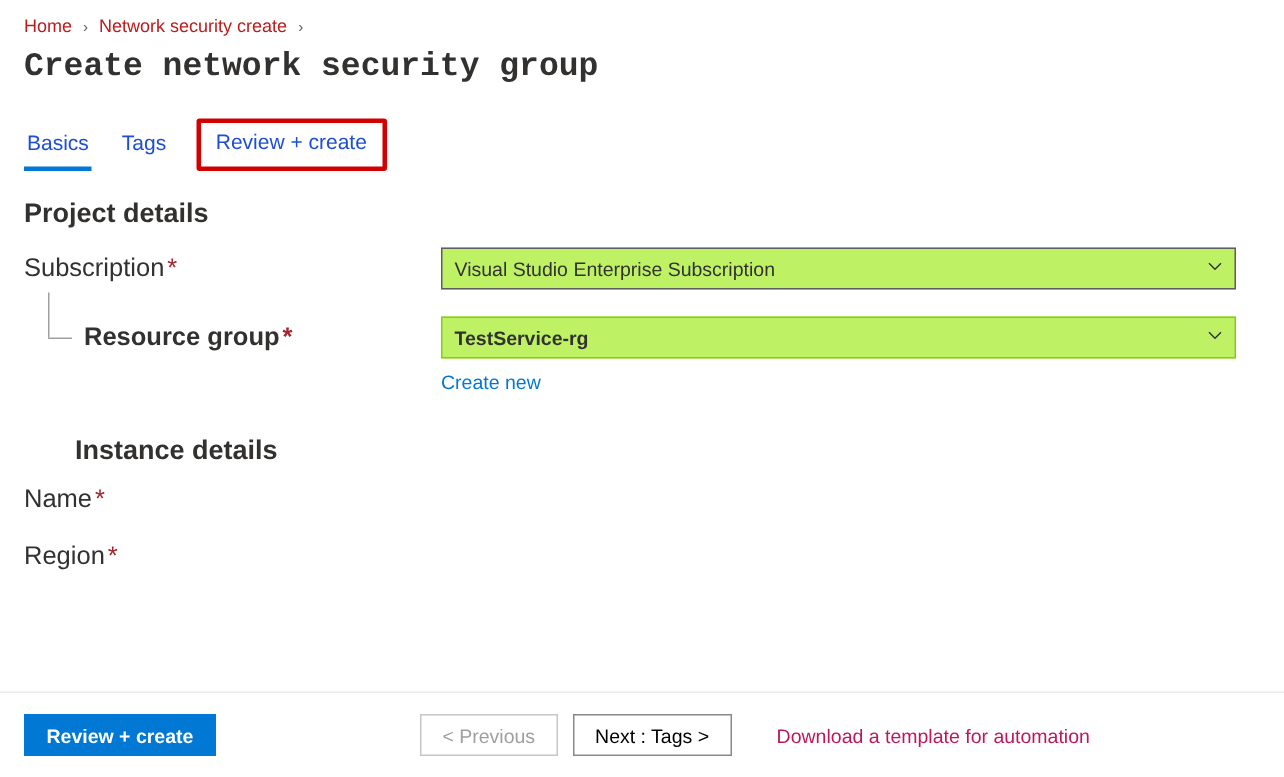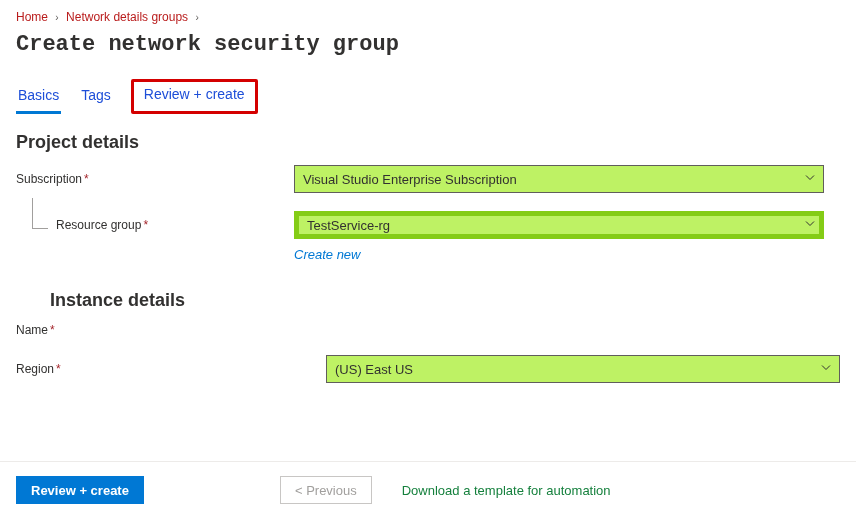--- a/index.html
+++ b/index.html
@@ -57,21 +57,21 @@
       font-size: 18px;
       padding: 14px 16px 8px;
     }
     .form-row {
       display: flex;
       align-items: center;
       padding: 4px 16px;
     }
     .form-label {
       width: 278px;
-      font-size: 12px;
+      font-size: 17px;
       color: #323130;
       display: flex;
       align-items: center;
     }
     .form-label.indented {
       padding-left: 40px;
       position: relative;
     }
     .form-label.indented::before {
       content: "";
@@ -102,21 +102,21 @@
       height: 28px;
       border: 1px solid #605e5c;
       padding: 0 30px 0 8px;
       font-size: 13px;
       background: #bef264;
       display: flex;
       align-items: center;
       cursor: pointer;
     }
     .select-box.focused {
-      border: 5px solid #84cc16;
+      border: 1px solid #84cc16;
     }
     .input-box {
       cursor: text;
     }
     .chevron-down {
       position: absolute;
       right: 8px;
       top: 50%;
       transform: translateY(-50%);
       color: #323130;
@@ -128,21 +128,20 @@
       transform: translateY(-50%);
       color: #107c10;
       font-weight: bold;
     }
     .link-text {
       color: #0078d4;
       font-size: 13px;
       padding: 4px 16px 0 294px;
       cursor: pointer;
       display: block;
-      font-style: italic;
     }
     .footer {
       position: absolute;
       bottom: 0;
       left: 0;
       right: 0;
       border-top: 1px solid #edebe9;
       padding: 14px 16px;
       display: flex;
       align-items: center;
@@ -163,33 +162,33 @@
       border-color: #0078d4;
       font-weight: 600;
     }
     .btn.disabled {
       color: #a19f9d;
       border-color: #c8c6c4;
       cursor: default;
     }
     .footer-spacer { width: 116px; }
     .footer-link {
-      color: #15803d;
+      color: #be185d;
       cursor: pointer;
       margin-left: 20px;
       text-align: right;
     }
   </style>
 </head>
 <body>
 
 <div class="breadcrumb">
   <a>Home</a>
   <span class="chev">›</span>
-  <a>Network details groups</a>
+  <a>Network security create</a>
   <span class="chev">›</span>
 </div>
 
 <h1 class="page-title">Create network security group</h1>
 
 <div class="tabs">
   <div class="tab active">Basics</div>
   <div class="tab">Tags</div>
   <div class="tab highlighted">Review + create</div>
 </div>
@@ -206,21 +205,21 @@
       <span>Visual Studio Enterprise Subscription</span>
     </div>
     <span class="chevron-down">
       <svg width="12" height="12" viewBox="0 0 12 12">
           <path d="M2 4 L6 8 L10 4" stroke="#323130" stroke-width="1" fill="none"></path>
         </svg>
     </span>
   </div>
 </div>
 
-<div class="form-row" style="margin-top:10px;">
+<div class="form-row" style="margin-top:10px;font-weight:bold;">
   <div class="form-label indented">
     <span>Resource group</span>
       <span class="req">*</span>
   </div>
   <div class="form-control">
     <div class="select-box focused">
       <span>TestService-rg</span>
     </div>
     <span class="chevron-down">
       <svg width="12" height="12" viewBox="0 0 12 12">
@@ -239,30 +238,21 @@
     <span>Name</span>
       <span class="req">*</span>
   </div>
 </div>
 
 <div class="form-row" style="margin-top:10px;gap:32px;">
   <div class="form-label">
     <span>Region</span>
       <span class="req">*</span>
   </div>
-  <div class="form-control">
-    <div class="select-box">
-      <span>(US) East US</span>
-    </div>
-    <span class="chevron-down">
-      <svg width="12" height="12" viewBox="0 0 12 12">
-          <path d="M2 4 L6 8 L10 4" stroke="#323130" stroke-width="1" fill="none"></path>
-        </svg>
-    </span>
-  </div>
 </div>
 
 <div class="footer">
   <button class="btn primary">Review + create</button>
   <div class="footer-spacer"></div>
   <button class="btn disabled">&lt; Previous</button>
+  <button class="btn">Next : Tags &gt;</button>
   <a class="footer-link">Download a template for automation</a>
 </div>
 
 </body></html>

